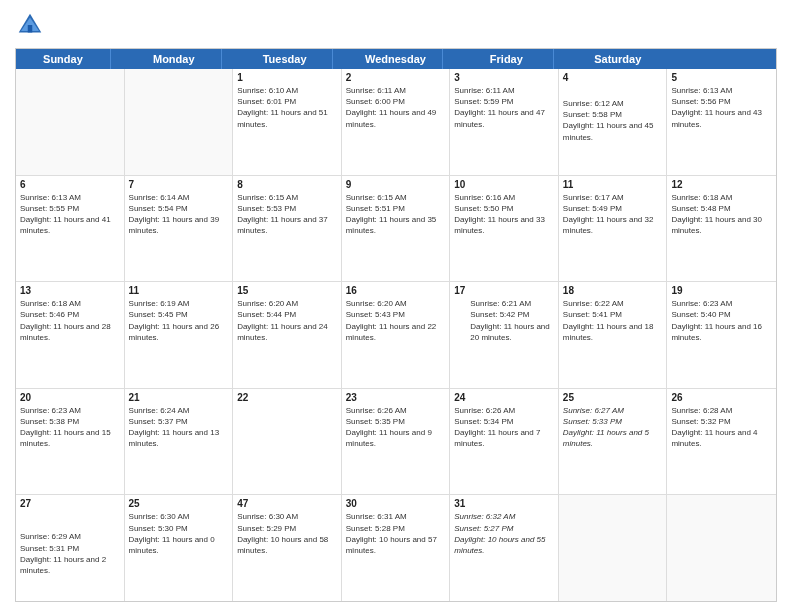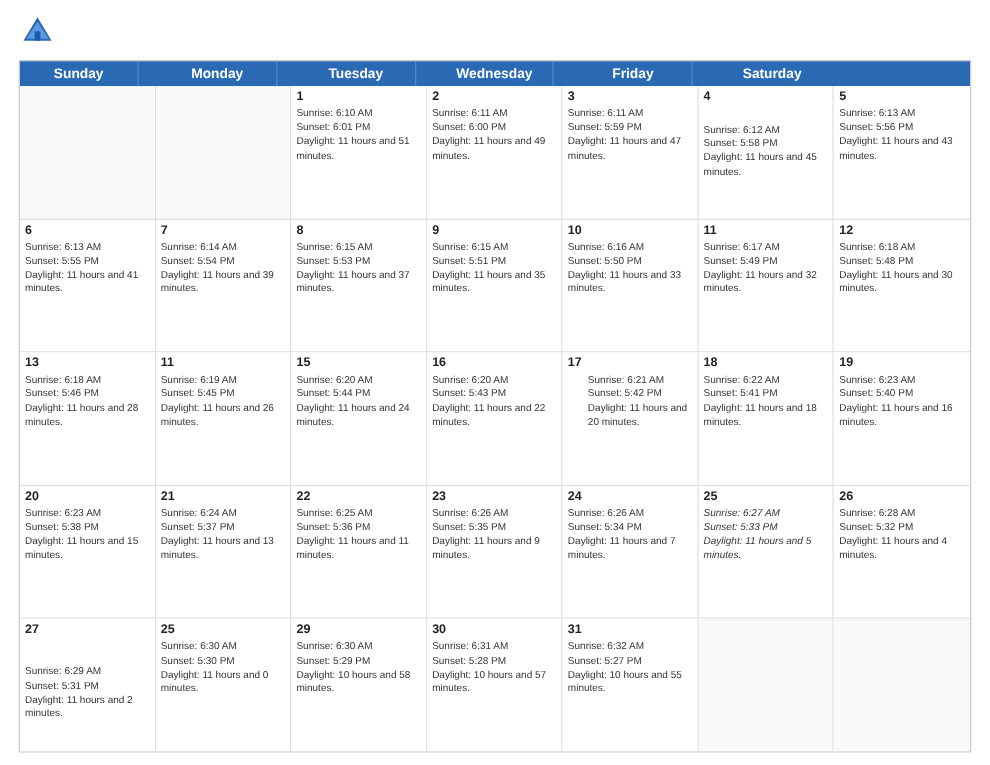--- a/index.html
+++ b/index.html
@@ -278,23 +278,20 @@
 Daylight: 11 hours and 15 minutes.</div>
           </div>
           <div class="cal-cell">
             <span class="day-number">21</span>
             <div class="cell-detail" style="white-space: pre-line;">Sunrise: 6:24 AM
 Sunset: 5:37 PM
 Daylight: 11 hours and 13 minutes.</div>
           </div>
           <div class="cal-cell">
             <span class="day-number">22</span>
-            <div class="cell-detail" style="white-space: pre-line;">Sunrise: 6:25 AM
-Sunset: 5:36 PM
-Daylight: 11 hours and 11 minutes.</div>
           </div>
           <div class="cal-cell">
             <span class="day-number">23</span>
             <div class="cell-detail" style="white-space: pre-line;">Sunrise: 6:26 AM
 Sunset: 5:35 PM
 Daylight: 11 hours and 9 minutes.</div>
           </div>
           <div class="cal-cell">
             <span class="day-number">24</span>
             <div class="cell-detail" style="white-space: pre-line;">Sunrise: 6:26 AM
@@ -321,34 +318,34 @@
 Sunset: 5:31 PM
 Daylight: 11 hours and 2 minutes.</div>
           </div>
           <div class="cal-cell">
             <span class="day-number">25</span>
             <div class="cell-detail" style="white-space: pre-line;">Sunrise: 6:30 AM
 Sunset: 5:30 PM
 Daylight: 11 hours and 0 minutes.</div>
           </div>
           <div class="cal-cell">
-            <span class="day-number">29</span>
+            <span class="day-number">47</span>
             <div class="cell-detail" style="white-space: pre-line;">Sunrise: 6:30 AM
 Sunset: 5:29 PM
 Daylight: 10 hours and 58 minutes.</div>
           </div>
           <div class="cal-cell">
             <span class="day-number">30</span>
             <div class="cell-detail" style="white-space: pre-line;">Sunrise: 6:31 AM
 Sunset: 5:28 PM
 Daylight: 10 hours and 57 minutes.</div>
           </div>
           <div class="cal-cell">
             <span class="day-number">31</span>
-            <div class="cell-detail" style="white-space: pre-line;">Sunrise: 6:32 AM
+            <div class="cell-detail" style="white-space: pre-line; font-style: italic;">Sunrise: 6:32 AM
 Sunset: 5:27 PM
 Daylight: 10 hours and 55 minutes.</div>
           </div>
           <div class="cal-cell empty"></div>
           <div class="cal-cell empty"></div>
         </div>
       </div>
   </div>
 </div>
 

